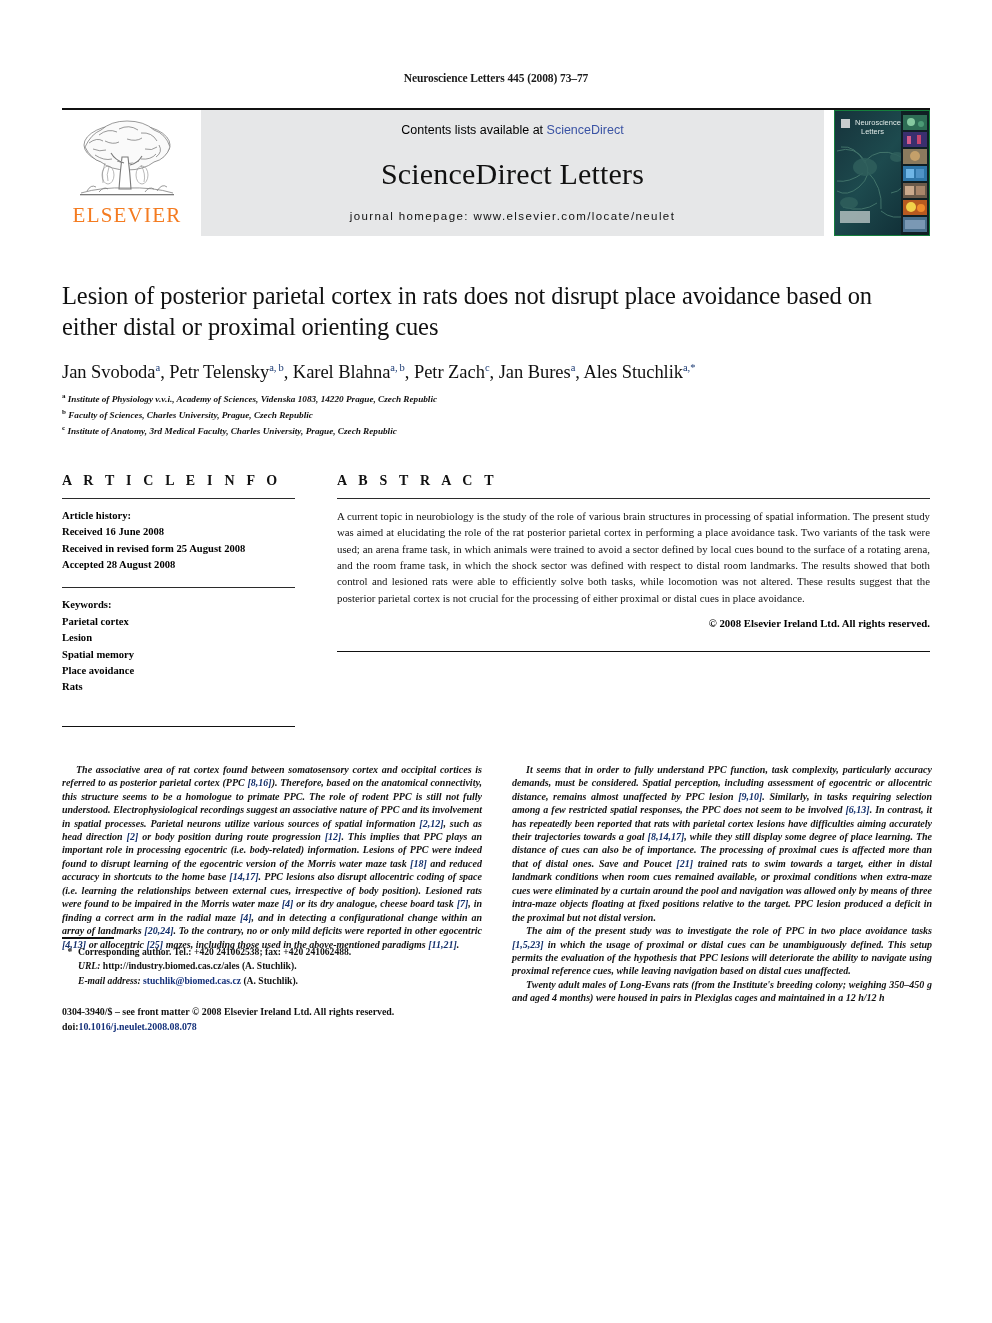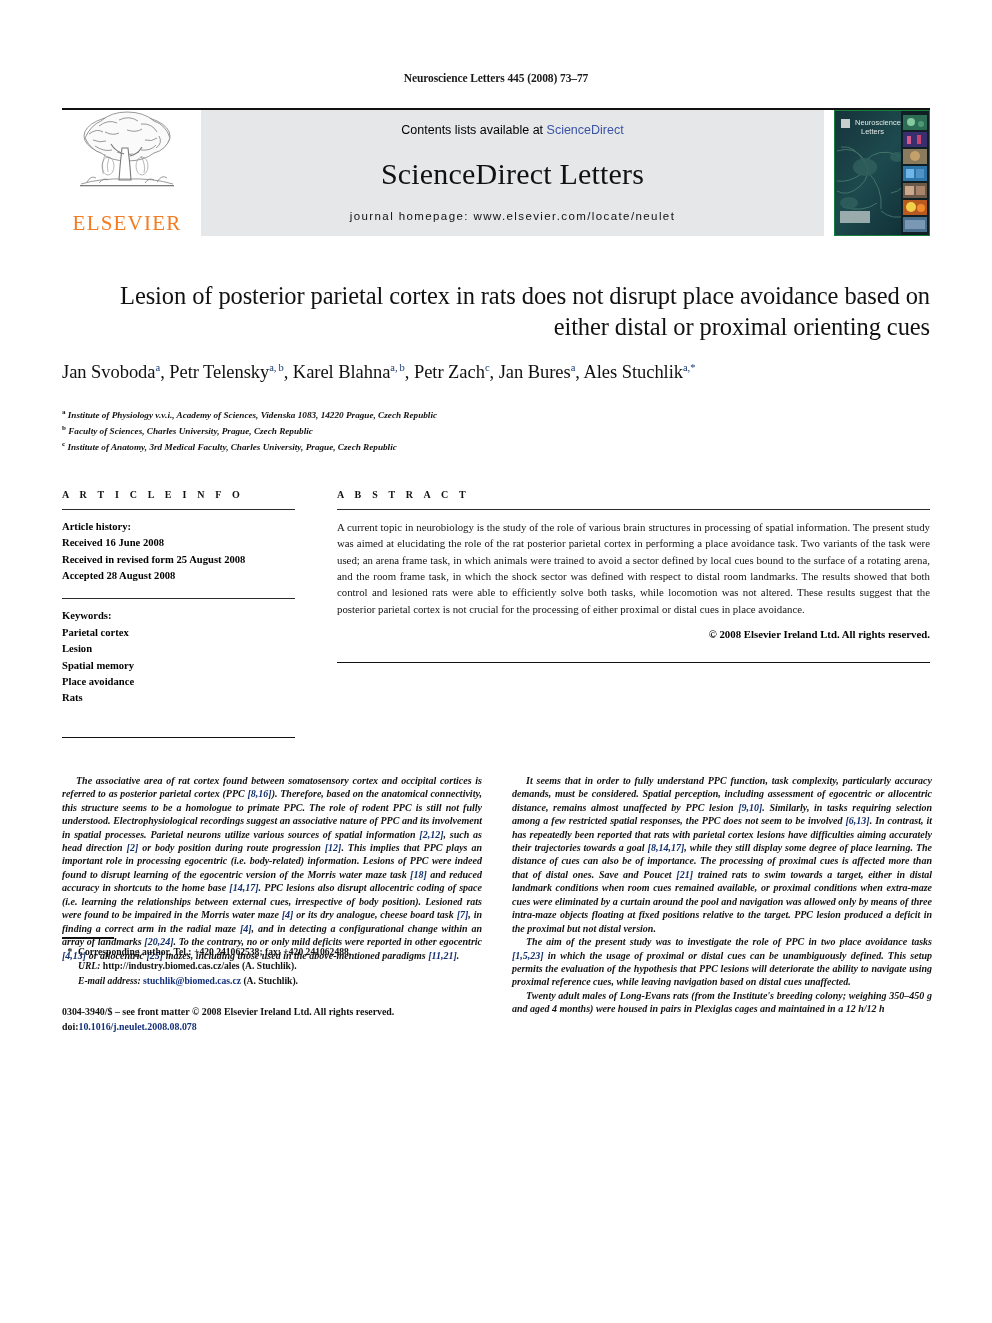--- a/index.html
+++ b/index.html
@@ -40,21 +40,21 @@
     display: flex;
     align-items: stretch;
     height: 126px;
   }
   .elsevier-logo {
     width: 130px;
     flex: 0 0 130px;
     display: flex;
     flex-direction: column;
     align-items: center;
-    justify-content: space-between;
+    justify-content: center;
     padding-bottom: 2px;
     box-sizing: border-box;
   }
   .tree-svg { display:block; }
   .elsevier-word {
     font-family: "Liberation Serif", serif;
     font-size: 21px;
     letter-spacing: 1.2px;
     color: #F47B20;
     line-height: 1;
@@ -104,50 +104,49 @@
 
   
   .title-block { margin-top: 44px; }
   .paper-title {
     font-size: 24.5px;
     line-height: 1.28;
     font-weight: normal;
     color: #111;
     margin: 0;
     letter-spacing: -0.1px;
-    text-align: right;
   }
   .authors {
     margin-top: 19px;
     font-size: 18.5px;
     color: #111;
     letter-spacing: -0.05px;
   }
   .authors sup { font-size: 10.5px; color:#1b3a73; }
   .authors .star { color:#1b3a73; }
   .affiliations {
-    margin-top: 24px;
+    margin-top: 8px;
     font-size: 9.2px;
     font-style: italic;
     font-weight: bold;
     line-height: 1.62;
     color: #111;
   }
   .affiliations sup { font-style: normal; font-size: 7px; }
 
   
   .info-abstract {
     margin-top: 34px;
     display: flex;
     gap: 42px;
   }
   .col-info { width: 233px; flex: 0 0 233px; }
   .col-abs  { flex: 1 1 auto; }
   .sec-head {
-    font-size: 10px;
+    font-size: 14px;
     font-weight: bold;
     letter-spacing: 4.2px;
     color: #111;
     padding-bottom: 9px;
   }
   .rule { border-top: 1px solid #2b2b2b; }
   .rule-thick { border-top: 1.6px solid #111; }
   .info-group { padding: 9px 0 4px 0; font-size: 10.6px; line-height: 1.55; font-weight: bold; }
   .info-group .lbl { }
   .abs-body {

